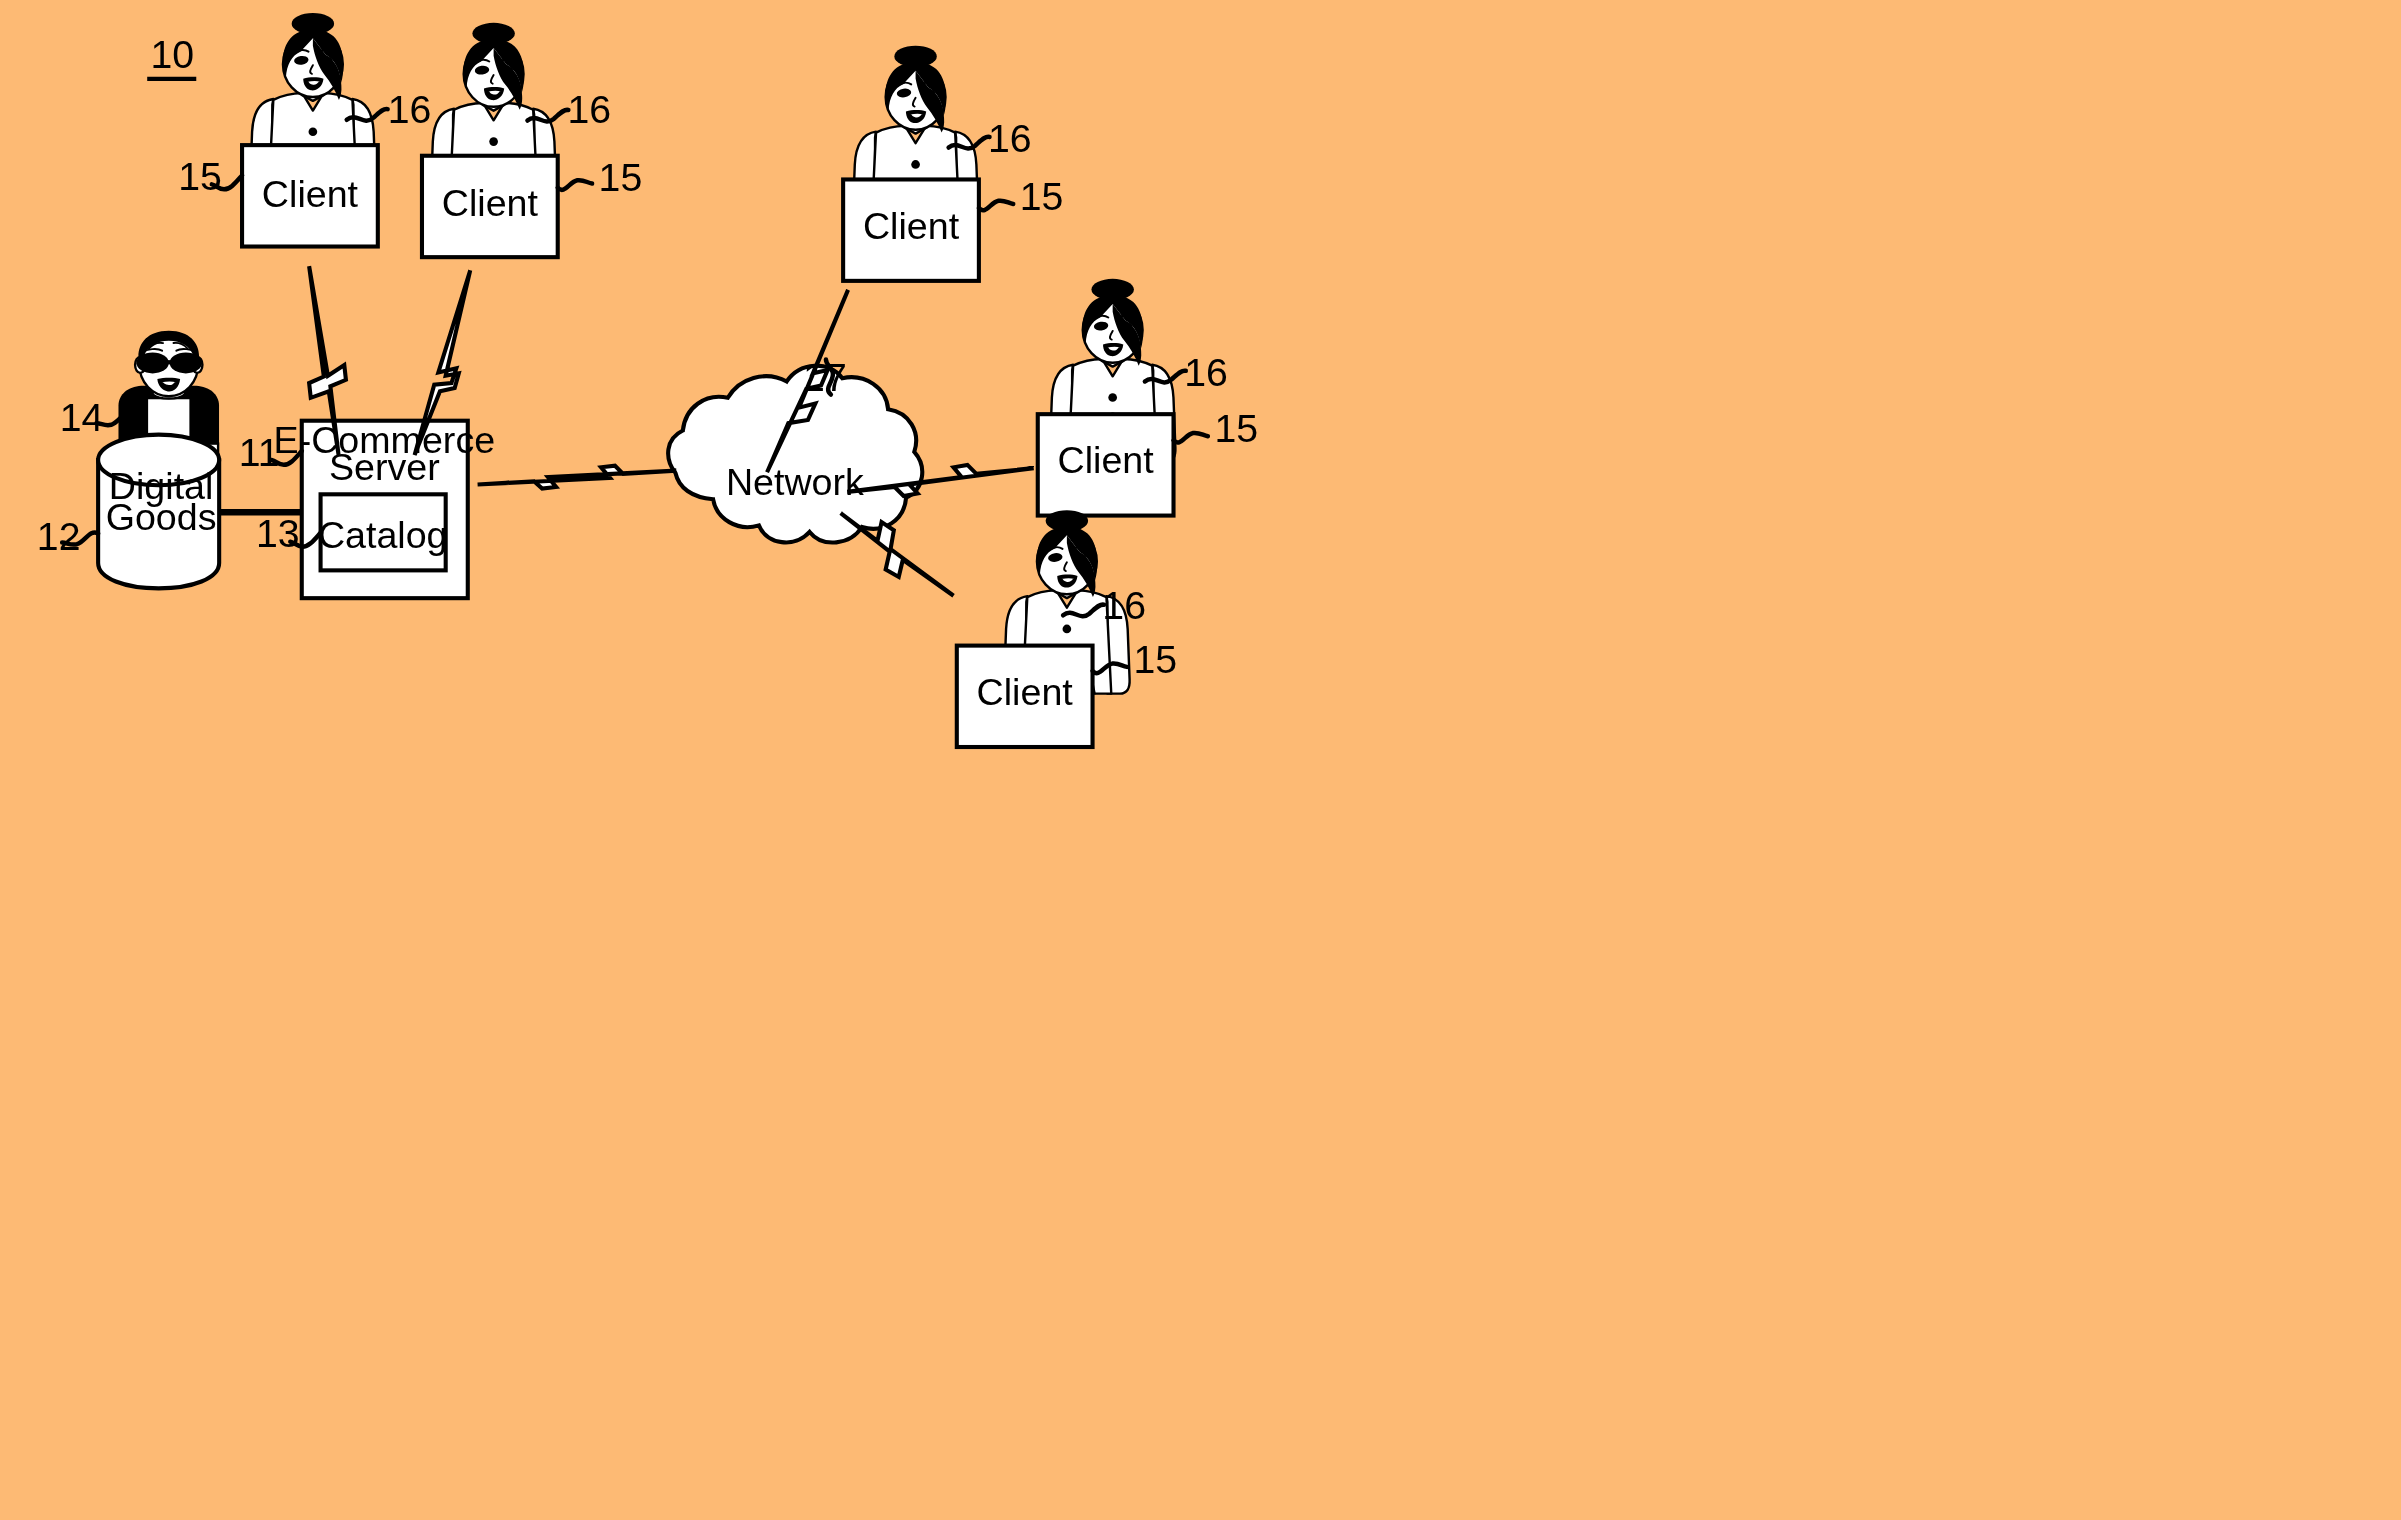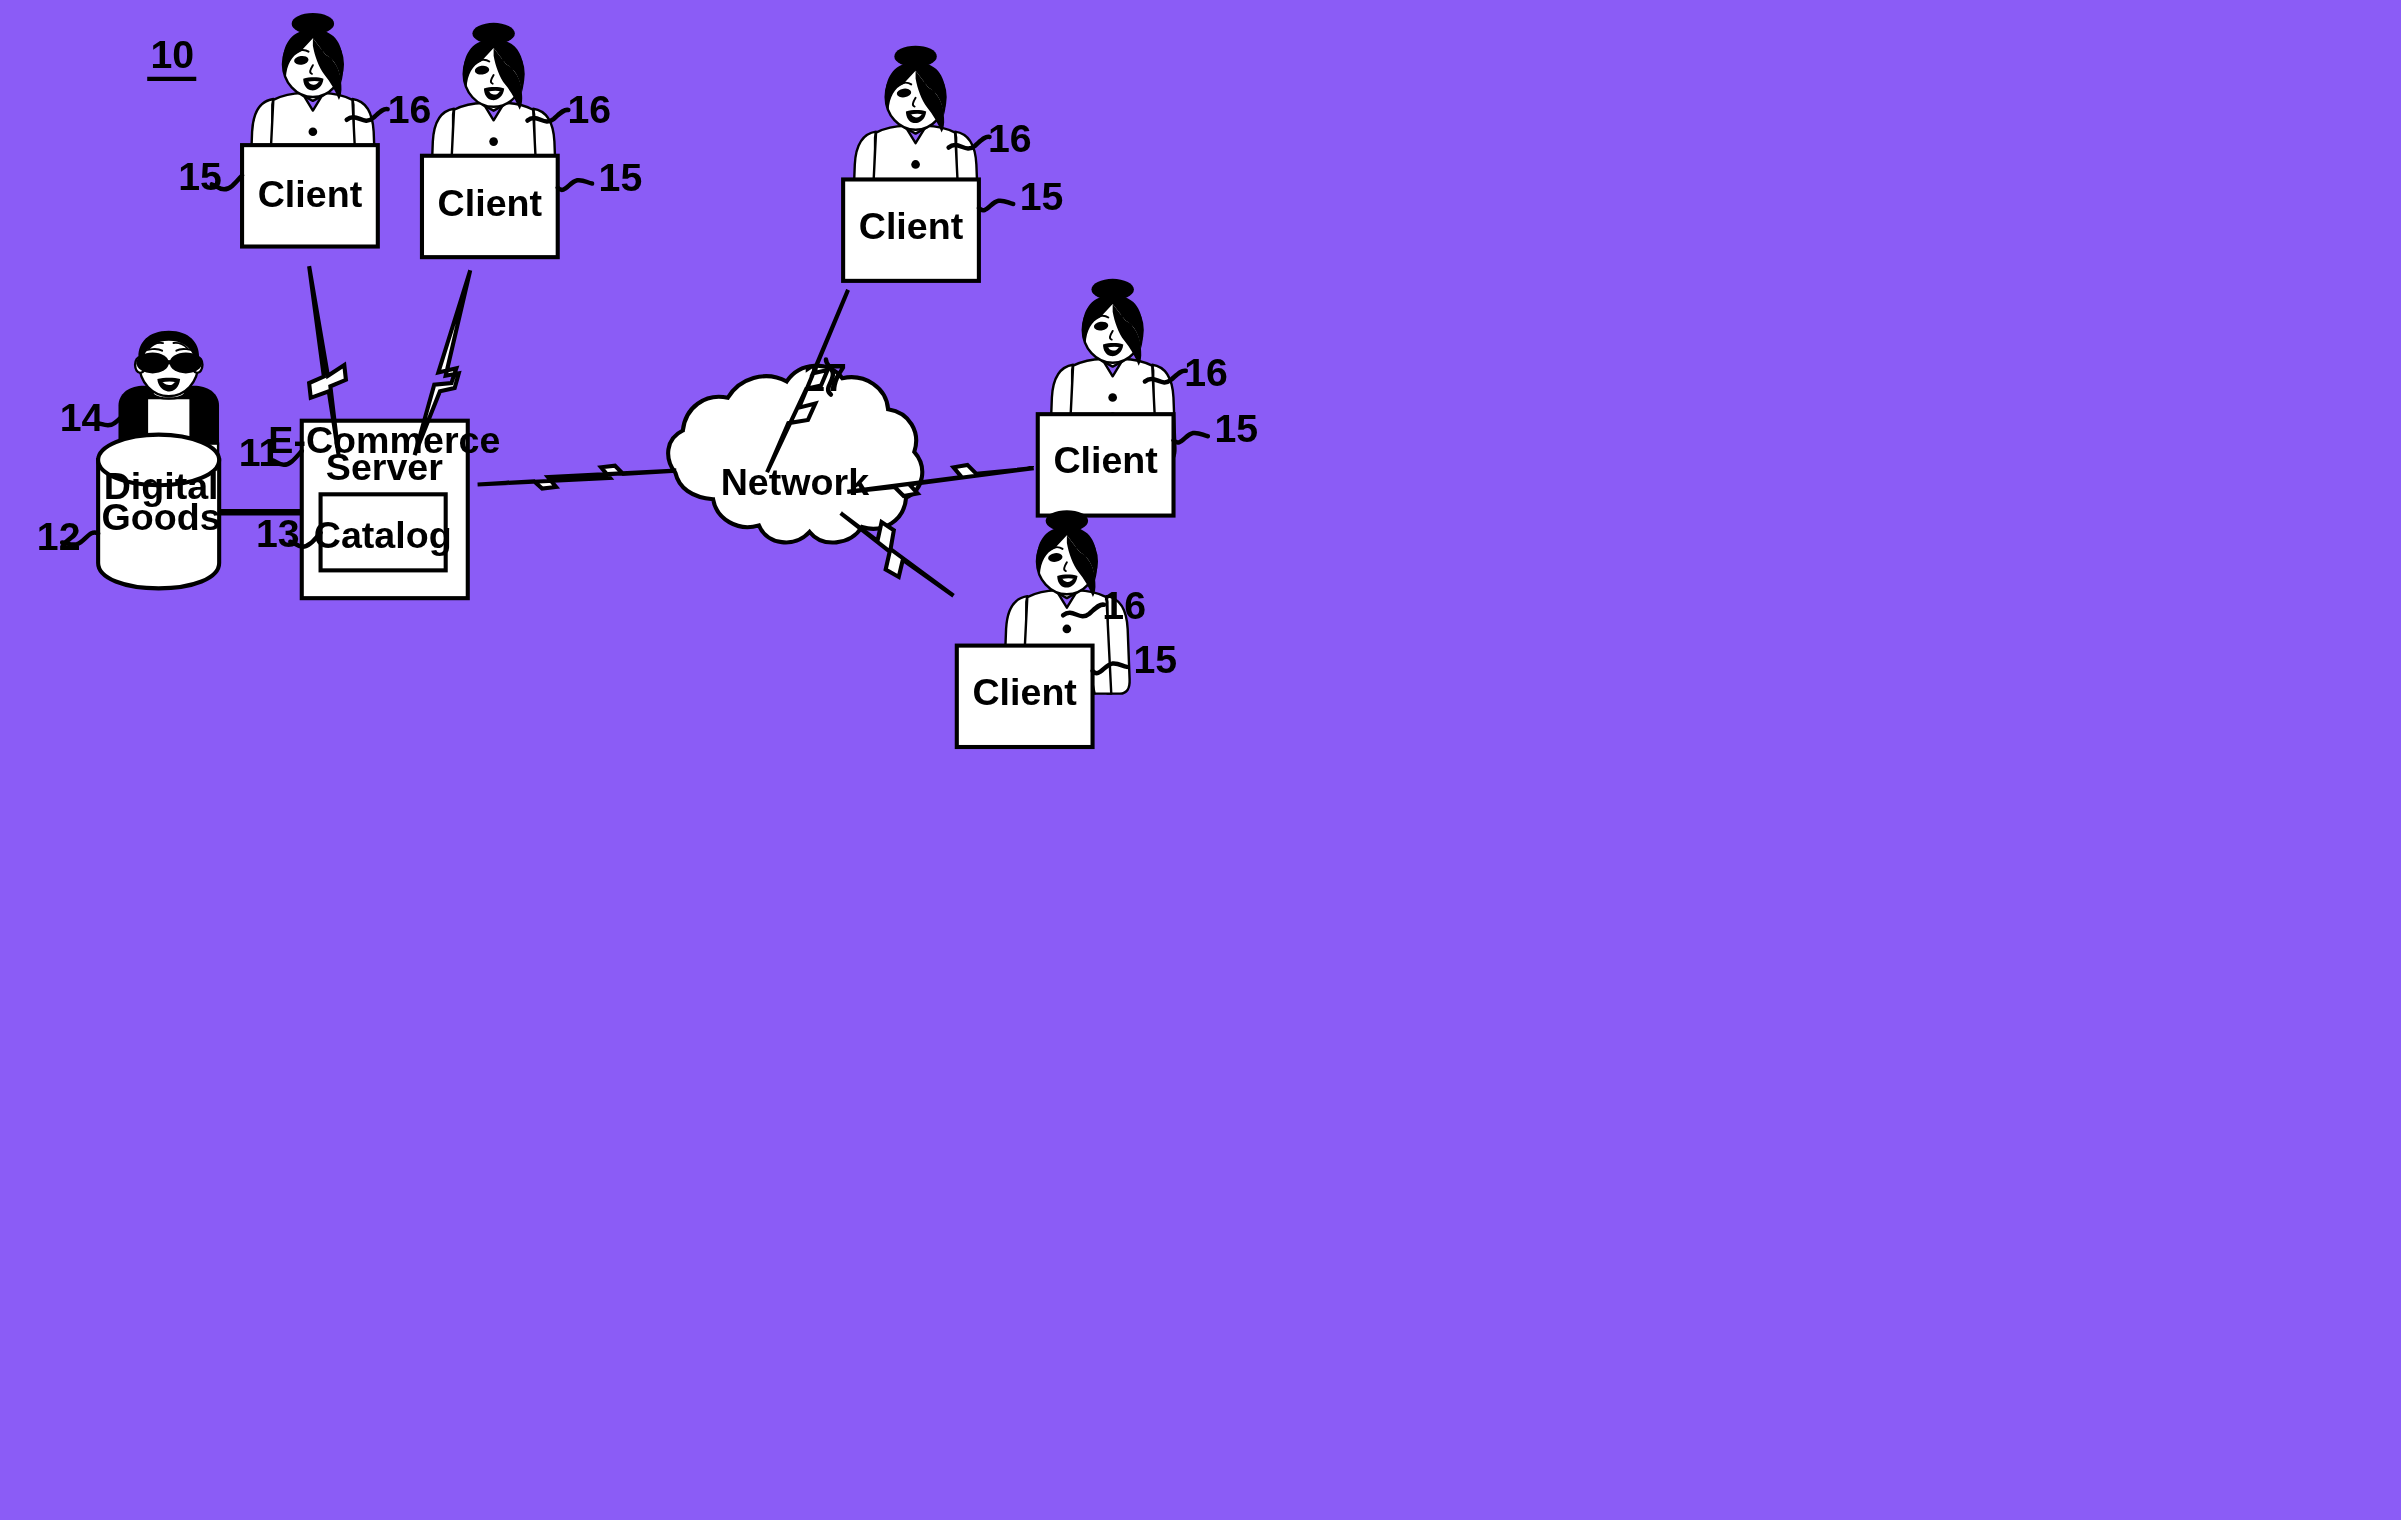--- a/index.html
+++ b/index.html
@@ -7,23 +7,22 @@
     padding: 0;
     background: #ffffff;
   }
   body {
     font-family: "Liberation Sans", sans-serif;
   }
   #figure-root {
     position: relative;
     width: 2401px;
     height: 1521px;
-    background: #8b5cf6;
+    background: #fdba74;
     overflow: hidden;
-    font-weight: bold;
   }
   #figure-svg {
     position: absolute;
     top: 0;
     left: 0;
     width: 2401px;
     height: 1521px;
   }
   .stroke {
     fill: none;

